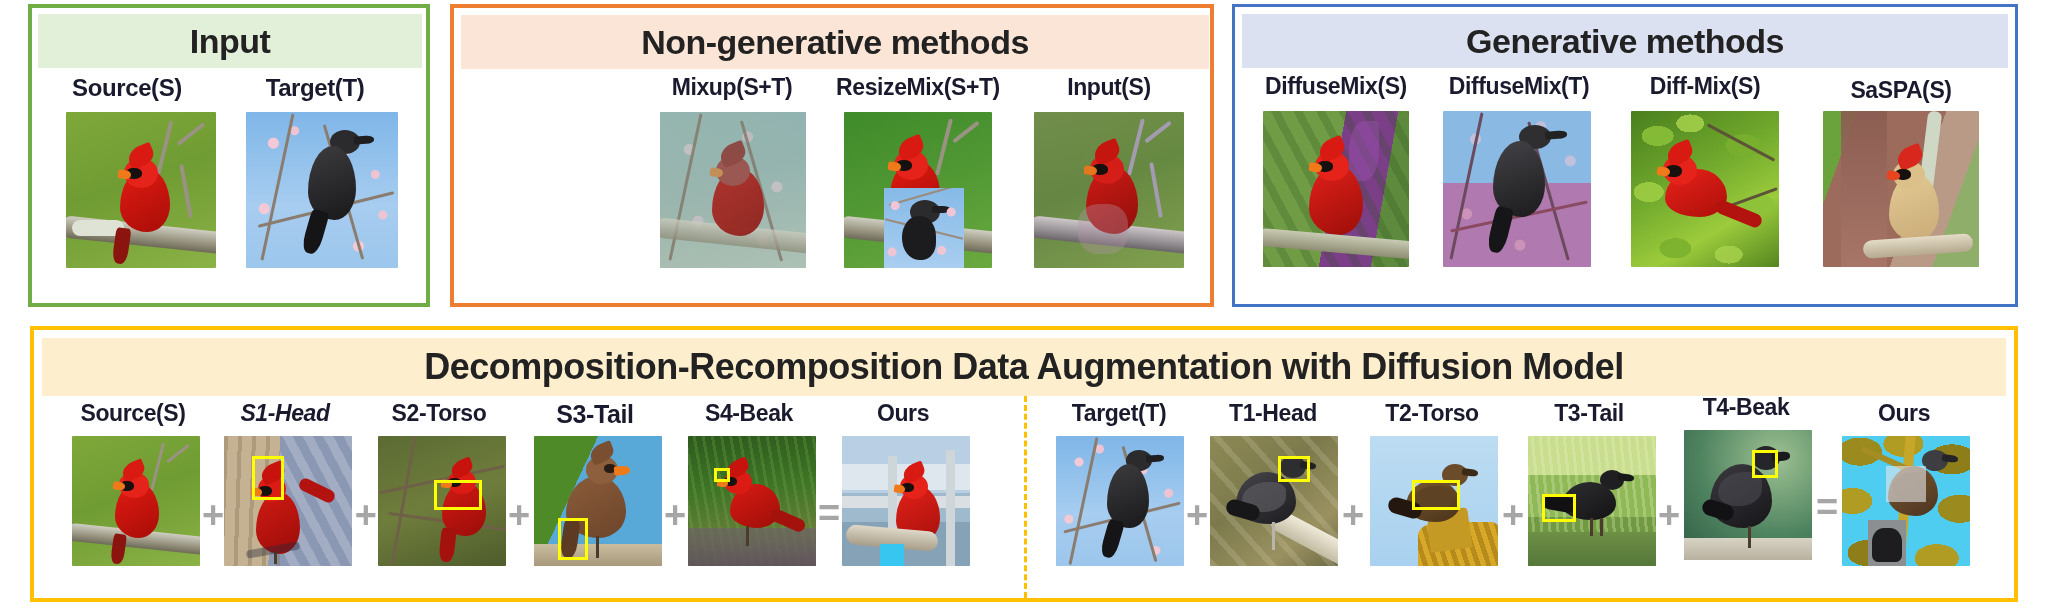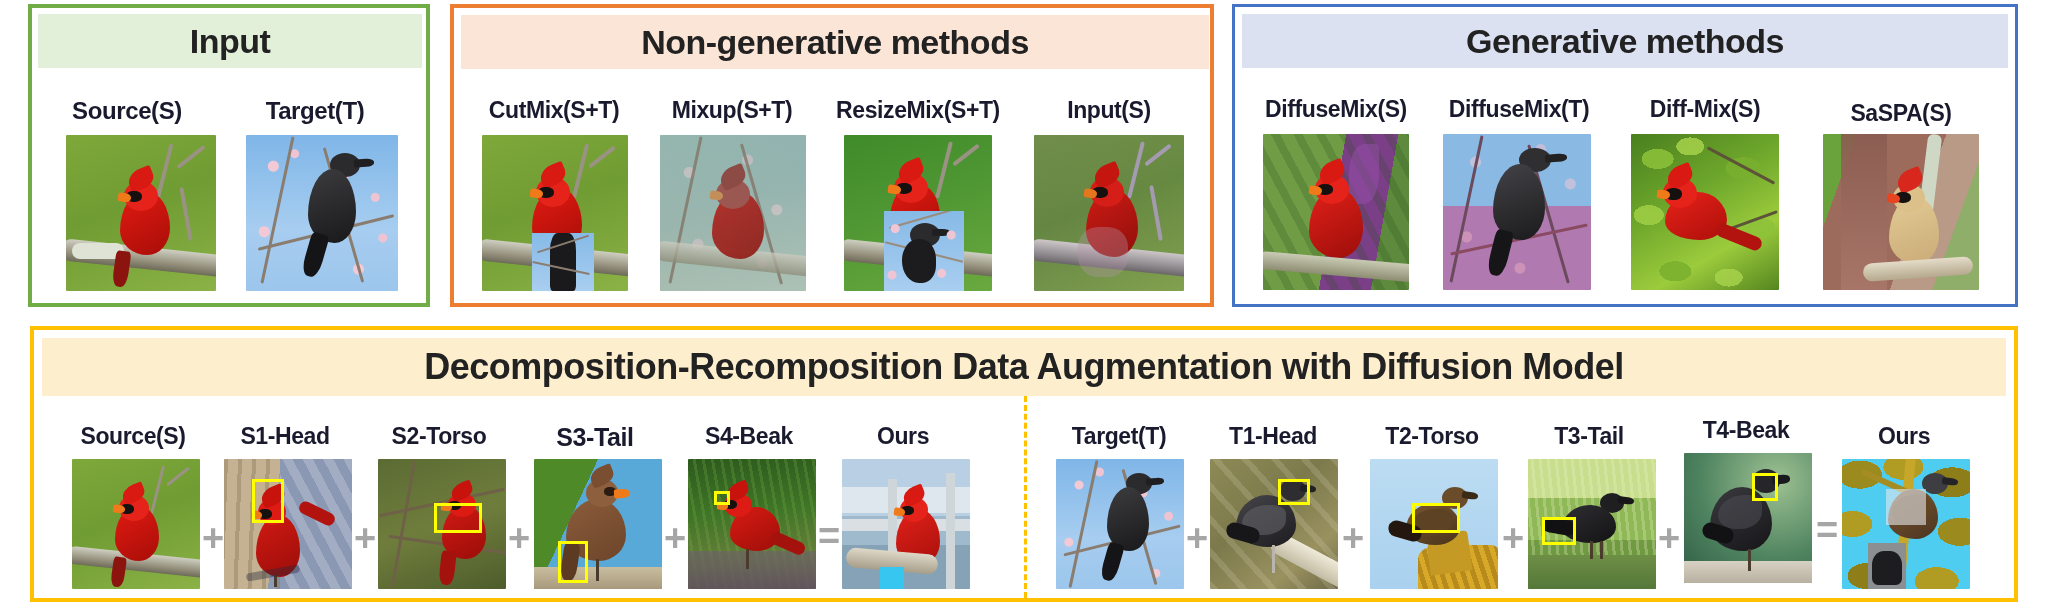--- a/index.html
+++ b/index.html
@@ -7,21 +7,21 @@
 
   .panel{position:absolute;background:#fff;box-sizing:border-box;}
   .panel.green {border:4px solid #70ad47;}
   .panel.orange{border:4px solid #ed7d31;}
   .panel.blue  {border:3px solid #4472c4;}
   .panel.yellow{border:4px solid #ffc000;}
 
   .band{position:absolute;display:flex;align-items:center;justify-content:center;text-align:center;}
   .band span{font-weight:bold;color:#222;letter-spacing:-0.5px;}
 
-  .cell{position:absolute;margin-top:23px;}
+  .cell{position:absolute;}
   .cap{position:absolute;width:100%;text-align:center;font-weight:bold;color:#1a1a2e;
        white-space:nowrap;letter-spacing:-0.4px;}
   .img{position:absolute;overflow:hidden;border-radius:1px;}
 
   .op{position:absolute;color:#a6a6a6;font-weight:bold;line-height:1;}
 
   .divider{position:absolute;border-left:3px dashed #ffc000;}
 
   .bbox{position:absolute;border:3px solid #ffff00;box-sizing:border-box;}
 
@@ -97,44 +97,20 @@
       </div>
     </div>
   </div>
 </div>
 
 <div class="panel orange" style="left:450px;top:4px;width:764px;height:303px;">
   <div class="band" style="left:7px;top:7px;width:748px;height:54px;background:#fbe5d6;">
     <span style="font-size:34px;">Non-generative methods</span>
   </div>
 
-  <div class="cell" style="left:6px;top:66px;width:188px;height:228px;">
-    <div class="cap" style="top:0;font-size:23px;">CutMix(S+T)</div>
-    <div class="img" style="left:22px;top:38px;width:146px;height:156px;">
-      <div class="scene">
-        <div class="lay" style="inset:0;background:linear-gradient(160deg,#7fa83a,#6f9c33 45%,#8bb246);"></div>
-        <div class="twig" style="left:96px;top:8px;width:4px;height:60px;transform:rotate(14deg);"></div>
-        <div class="twig" style="left:104px;top:20px;width:32px;height:4px;transform:rotate(-38deg);"></div>
-        <div class="branch" style="left:-6px;top:112px;width:168px;height:22px;background:linear-gradient(180deg,#cfcfc2,#97937f 60%,#6d6a58);transform:rotate(6deg);"></div>
-        <div class="bird" style="left:44px;top:30px;width:62px;height:86px;">
-          <div class="body" style="left:6px;top:22px;width:50px;height:66px;background:linear-gradient(150deg,#e21b12,#a80d08);"></div>
-          <div class="head" style="left:10px;top:12px;width:34px;height:30px;background:#e6231a;"></div>
-          <div class="crest" style="left:14px;top:0;width:26px;height:20px;background:#d81a12;"></div>
-          <div class="mask" style="left:12px;top:22px;width:16px;height:11px;"></div>
-          <div class="beak" style="left:4px;top:24px;width:13px;height:9px;background:#f07a1a;"></div>
-        </div>
-        <div class="lay" style="left:50px;top:98px;width:62px;height:58px;overflow:hidden;">
-          <div style="position:absolute;inset:0;background:linear-gradient(180deg,#86bae7,#a9cef0);"></div>
-          <div style="position:absolute;left:18px;top:0;width:26px;height:58px;background:#1a1a1c;border-radius:30% 30% 10% 10%;"></div>
-          <div style="position:absolute;left:4px;top:10px;width:54px;height:2px;background:#8a7d70;transform:rotate(-18deg);"></div>
-          <div style="position:absolute;left:0;top:34px;width:58px;height:2px;background:#8a7d70;transform:rotate(12deg);"></div>
-        </div>
-      </div>
-    </div>
-  </div>
 
   <div class="cell" style="left:184px;top:66px;width:188px;height:228px;">
     <div class="cap" style="top:0;font-size:23px;">Mixup(S+T)</div>
     <div class="img" style="left:22px;top:38px;width:146px;height:156px;">
       <div class="scene">
         <div class="lay" style="inset:0;background:linear-gradient(160deg,#93ab72,#86a376 45%,#9cb589);"></div>
         <div class="lay" style="inset:0;background:linear-gradient(180deg,rgba(150,190,225,.55),rgba(190,205,225,.5));"></div>
         <div class="lay" style="inset:0;opacity:.55;background:
           radial-gradient(circle at 20% 24%,#e3c9cf 0 5px,transparent 6px),
           radial-gradient(circle at 60% 16%,#ddc4cc 0 5px,transparent 6px),
@@ -326,21 +302,21 @@
           <div class="crest" style="left:12px;top:0;width:23px;height:17px;background:#d81a12;"></div>
           <div class="mask" style="left:10px;top:19px;width:14px;height:10px;"></div>
           <div class="beak" style="left:3px;top:20px;width:12px;height:8px;background:#f07a1a;"></div>
         </div>
         <div class="tail" style="left:40px;top:98px;width:13px;height:30px;background:#8c140e;transform:rotate(8deg);"></div>
       </div>
     </div>
     <div class="op" style="left:152px;top:96px;font-size:38px;">+</div>
   </div>
 
-  <div class="cell" style="left:168px;top:70px;width:166px;height:200px;">
+  <div class="cell" style="left:168px;top:70px;width:166px;height:200px;font-style:italic;">
     <div class="cap" style="top:0;font-size:23px;">S1-Head</div>
     <div class="img" style="left:22px;top:36px;width:128px;height:130px;">
       <div class="scene">
         <div class="lay" style="inset:0;background:linear-gradient(100deg,#c4b292 0 44%,#8e9bb5 44% 100%);"></div>
         <div class="lay" style="inset:0;opacity:.55;background:repeating-linear-gradient(92deg,rgba(120,105,80,.6) 0 4px,transparent 4px 14px);"></div>
         <div class="lay" style="left:56px;top:0;width:72px;height:130px;background:repeating-linear-gradient(62deg,#8b98b4 0 9px,#a2adc4 9px 18px);"></div>
         <div class="bird" style="left:24px;top:22px;width:70px;height:104px;">
           <div class="body" style="left:8px;top:34px;width:44px;height:62px;background:linear-gradient(150deg,#d21a13,#9b0d09);"></div>
           <div class="head" style="left:10px;top:18px;width:28px;height:26px;background:#dc1c14;"></div>
           <div class="crest" style="left:13px;top:6px;width:24px;height:18px;background:#c8130d;"></div>

